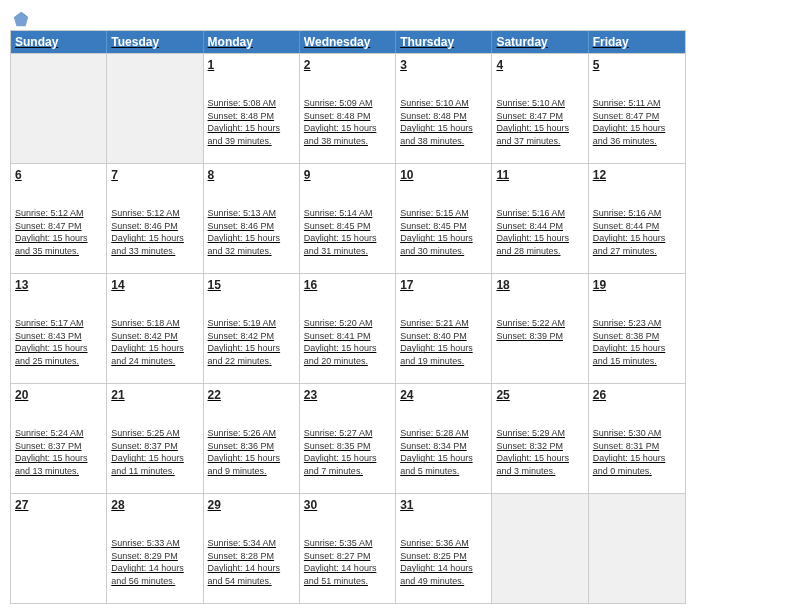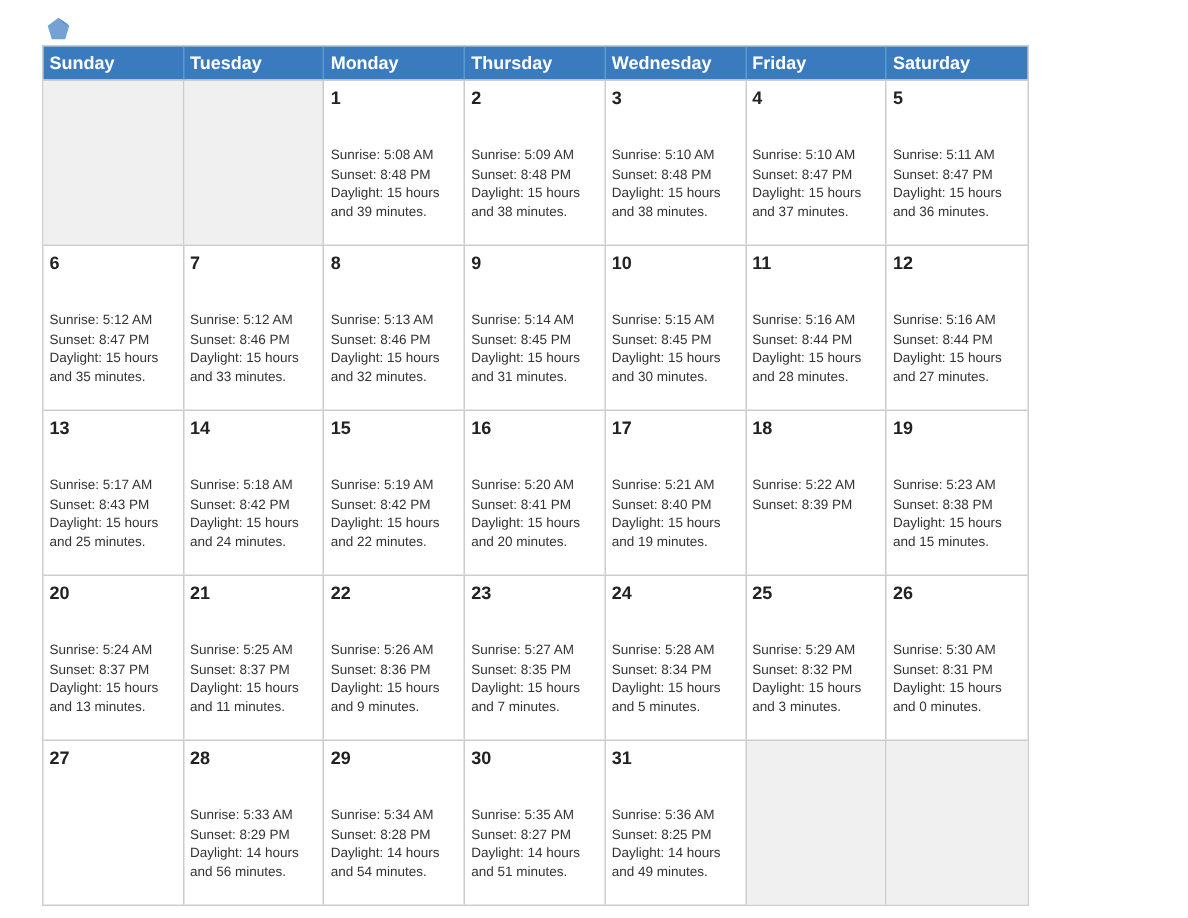--- a/index.html
+++ b/index.html
@@ -9,21 +9,22 @@
       width: 792px;
       height: 612px;
       overflow: hidden;
     }
     .page {
       width: 700px;
       height: 612px;
       background: #fff;
       display: flex;
       flex-direction: column;
-      padding: 10px 14px 8px 28px;
+      padding: 10px 14px 8px 10px;
+      text-decoration: underline;
     }
     .header {
       display: flex;
       justify-content: space-between;
       align-items: flex-start;
       margin-bottom: 6px;
     }
     .logo {
       display: flex;
       flex-direction: column;
@@ -146,24 +147,24 @@
       <div class="subtitle"></div>
     </div>
   </div>
 
   <div class="calendar">
     <div class="calendar-header">
 
     <div class="cal-header-cell">Sunday</div>
         <div class="cal-header-cell">Tuesday</div>
         <div class="cal-header-cell">Monday</div>
+        <div class="cal-header-cell">Wednesday</div>
         <div class="cal-header-cell">Thursday</div>
-        <div class="cal-header-cell">Wednesday</div>
+        <div class="cal-header-cell">Saturday</div>
         <div class="cal-header-cell">Friday</div>
-        <div class="cal-header-cell">Saturday</div>
       </div>
     <div class="calendar-body">
 
     <div class="cal-row">
           <div class="cal-cell empty shaded"></div>
           <div class="cal-cell empty shaded"></div>
           <div class="cal-cell">
             <span class="day-number">1</span>
             <div class="day-info"><span>Sunrise: 5:08 AM</span><br><span>Sunset: 8:48 PM</span><br><span>Daylight: 15 hours and 39 minutes.</span></div>
           </div>

